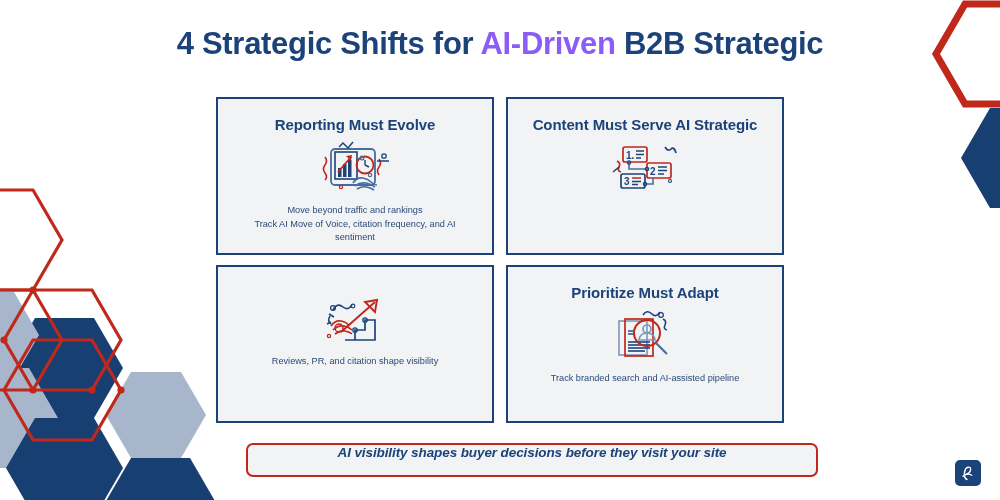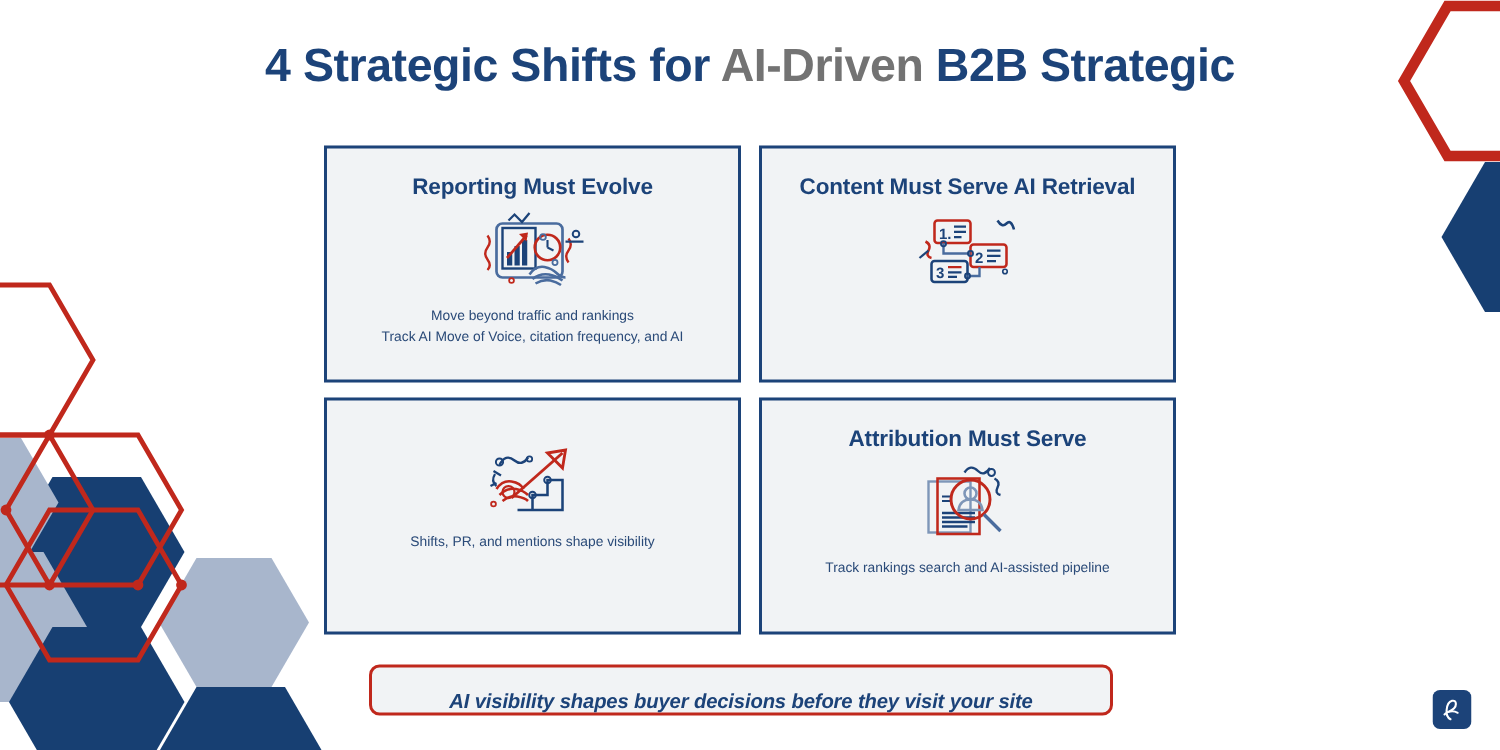--- a/index.html
+++ b/index.html
@@ -39,21 +39,21 @@
     z-index: 5;
   }
   #title-bar .t {
     font-size: 31px;
     font-weight: bold;
     letter-spacing: -0.3px;
     color: #1c4379;
     white-space: nowrap;
     display: inline-block;
   }
-  #title-bar .t .accent { color: #737373; }
+  #title-bar .t .accent { color: #8b5cf6; }
 
   
   #grid {
     position: absolute;
     left: 216px;
     top: 97px;
     width: 568px;
     display: grid;
     grid-template-columns: 278px 278px;
     grid-template-rows: 158px 158px;
@@ -96,27 +96,27 @@
     line-height: 1.45;
     padding: 0 8px;
   }
   .card-body .ln { display: block; }
 
   
   #banner {
     position: absolute;
     left: 246px;
     top: 443px;
-    width: 496px;
+    width: 572px;
     height: 34px;
     background: #f1f3f5;
     border: 2px solid #c0281c;
     border-radius: 7px;
     display: flex;
-    align-items: flex-end;
+    align-items: flex-start;
     justify-content: center;
     z-index: 5;
   }
   #banner .txt {
     font-size: 13.5px;
     font-weight: bold;
     font-style: italic;
     color: #1c4379;
     letter-spacing: -0.1px;
     white-space: nowrap;
@@ -223,25 +223,26 @@
           <path d="M38 45 q5 -4 11 -3 q5 1 9 4" fill="none" stroke="#4a6c9e" stroke-width="1.7"></path>
           <path d="M40 48 q5 -3 10 -2 q4 1 7 3" fill="none" stroke="#4a6c9e" stroke-width="1.7"></path>
           <circle cx="45" cy="17" r="1.9" fill="none" stroke="#4a6c9e" stroke-width="1.2"></circle>
           <circle cx="53" cy="34" r="1.7" fill="none" stroke="#4a6c9e" stroke-width="1.2"></circle>
           <circle cx="24" cy="46" r="1.6" fill="none" stroke="#c0281c" stroke-width="1.2"></circle>
         </svg>
       </div>
       <div class="card-body">
         <span class="ln">Move beyond traffic and rankings</span>
         <span class="ln">Track AI Move of Voice, citation frequency, and AI</span>
+        <span class="ln">sentiment</span>
       </div>
     </div>
 
     <div class="card">
-      <div class="card-title">Content Must Serve AI Retrieval</div>
+      <div class="card-title">Content Must Serve AI Strategic</div>
       <div class="card-icon">
         <svg width="76" height="56" viewBox="0 0 76 56">
 
           <rect x="16" y="6" width="24" height="15" rx="2" fill="none" stroke="#c0281c" stroke-width="1.7"></rect>
           <text x="19" y="18" font-family="Liberation Sans, sans-serif" font-size="10" font-weight="bold" fill="#1c4379">1.</text>
           <line x1="29" y1="10" x2="37" y2="10" stroke="#1c4379" stroke-width="1.5"></line>
           <line x1="29" y1="13.5" x2="37" y2="13.5" stroke="#1c4379" stroke-width="1.5"></line>
           <line x1="29" y1="17" x2="34" y2="17" stroke="#1c4379" stroke-width="1.5"></line>
 
           <rect x="40" y="22" width="24" height="15" rx="2" fill="none" stroke="#c0281c" stroke-width="1.7"></rect>
@@ -288,26 +289,26 @@
 
           <path d="M16 18 q4 -8 10 -3 q5 4 9 -2" fill="none" stroke="#1c4379" stroke-width="1.6"></path>
           <path d="M12 22 l5 3 M14 30 l-4 2" stroke="#1c4379" stroke-width="1.5"></path>
           <circle cx="16" cy="16" r="2.4" fill="none" stroke="#1c4379" stroke-width="1.3"></circle>
           <circle cx="36" cy="14" r="1.8" fill="none" stroke="#1c4379" stroke-width="1.2"></circle>
           <circle cx="12" cy="44" r="1.6" fill="none" stroke="#c0281c" stroke-width="1.2"></circle>
           <path d="M13 24 q-3 5 1 8" fill="none" stroke="#1c4379" stroke-width="1.5"></path>
         </svg>
       </div>
       <div class="card-body">
-        <span class="ln">Shifts, PR, and mentions shape visibility</span>
+        <span class="ln">Reviews, PR, and citation shape visibility</span>
       </div>
     </div>
 
     <div class="card">
-      <div class="card-title">Attribution Must Serve</div>
+      <div class="card-title">Prioritize Must Adapt</div>
       <div class="card-icon">
         <svg width="76" height="56" viewBox="0 0 76 56">
 
           <rect x="12" y="12" width="28" height="34" fill="none" stroke="#7e96b8" stroke-width="1.6"></rect>
 
           <rect x="18" y="10" width="28" height="37" fill="none" stroke="#c0281c" stroke-width="1.7"></rect>
 
           <line x1="21" y1="22" x2="27" y2="22" stroke="#1c4379" stroke-width="1.4"></line>
           <line x1="21" y1="25" x2="27" y2="25" stroke="#1c4379" stroke-width="1.4"></line>
           <line x1="21" y1="33" x2="43" y2="33" stroke="#1c4379" stroke-width="1.6"></line>
@@ -320,21 +321,21 @@
 
           <circle cx="40" cy="20" r="4" fill="none" stroke="#7e96b8" stroke-width="1.7"></circle>
           <path d="M32 31 q1 -7 8 -7 q7 0 8 7 Z" fill="none" stroke="#7e96b8" stroke-width="1.7"></path>
 
           <path d="M36 6 q4 -6 9 -1 q4 4 8 -2" fill="none" stroke="#1c4379" stroke-width="1.6"></path>
           <path d="M56 10 q4 2 2 6 q-2 4 2 5" fill="none" stroke="#1c4379" stroke-width="1.6"></path>
           <circle cx="54" cy="6" r="2.3" fill="none" stroke="#1c4379" stroke-width="1.3"></circle>
         </svg>
       </div>
       <div class="card-body">
-        <span class="ln">Track rankings search and AI-assisted pipeline</span>
+        <span class="ln">Track branded search and AI-assisted pipeline</span>
       </div>
     </div>
 
   </div>
 
   <div id="banner">
     <span class="txt">AI visibility shapes buyer decisions before they visit your site</span>
   </div>
 
   <svg id="logo" viewBox="0 0 26 26">

